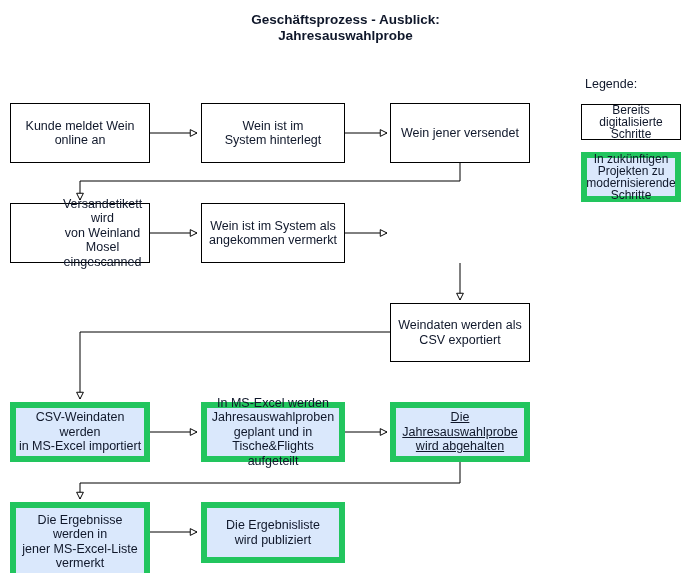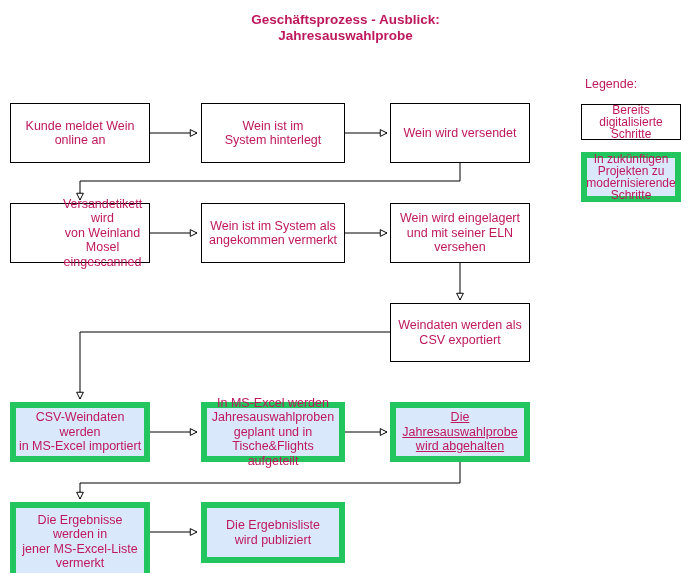--- a/index.html
+++ b/index.html
@@ -2,21 +2,21 @@
 <html><head>
 <meta charset="utf-8">
 <style>
   html, body { margin: 0; padding: 0; background: #ffffff; }
   .canvas {
     position: relative;
     width: 691px;
     height: 573px;
     background: #ffffff;
     font-family: "Liberation Sans", sans-serif;
-    color: #be185d;
+    color: #0f172a;
     overflow: hidden;
   }
   .diagram-title {
     position: absolute;
     top: 12px;
     left: 0;
     width: 691px;
     text-align: center;
     font-size: 13.5px;
     font-weight: bold;
@@ -93,30 +93,27 @@
       <path d="M345,432 H387" marker-end="url(#arrowhead)"></path>
       <path d="M460,462 V483 H80 V499" marker-end="url(#arrowhead)"></path>
       <path d="M150,532 H197" marker-end="url(#arrowhead)"></path>
     </g>
   </svg>
 
   <div class="node digitized" style="left:10px;  top:103px; width:140px; height:60px;">Kunde meldet Wein
 online an</div>
   <div class="node digitized" style="left:201px; top:103px; width:144px; height:60px;">Wein ist im
 System hinterlegt</div>
-  <div class="node digitized" style="left:390px; top:103px; width:140px; height:60px;">Wein wird versendet</div>
+  <div class="node digitized" style="left:390px; top:103px; width:140px; height:60px;">Wein jener versendet</div>
 
   <div class="node digitized" style="left:10px;  top:203px; width:140px; height:60px;padding-left:47px;">Versandetikett wird
 von Weinland Mosel
 eingescanned</div>
   <div class="node digitized" style="left:201px; top:203px; width:144px; height:60px;">Wein ist im System als
 angekommen vermerkt</div>
-  <div class="node digitized" style="left:390px; top:203px; width:140px; height:60px;">Wein wird eingelagert
-und mit seiner ELN
-versehen</div>
 
   <div class="node digitized" style="left:390px; top:303px; width:140px; height:59px;">Weindaten werden als
 CSV exportiert</div>
 
   <div class="node future" style="left:10px;  top:402px; width:140px; height:60px;">CSV-Weindaten werden
 in MS-Excel importiert</div>
   <div class="node future" style="left:201px; top:402px; width:144px; height:60px;">In MS-Excel werden
 Jahresauswahlproben
 geplant und in
 Tische&amp;Flights aufgeteilt</div>

